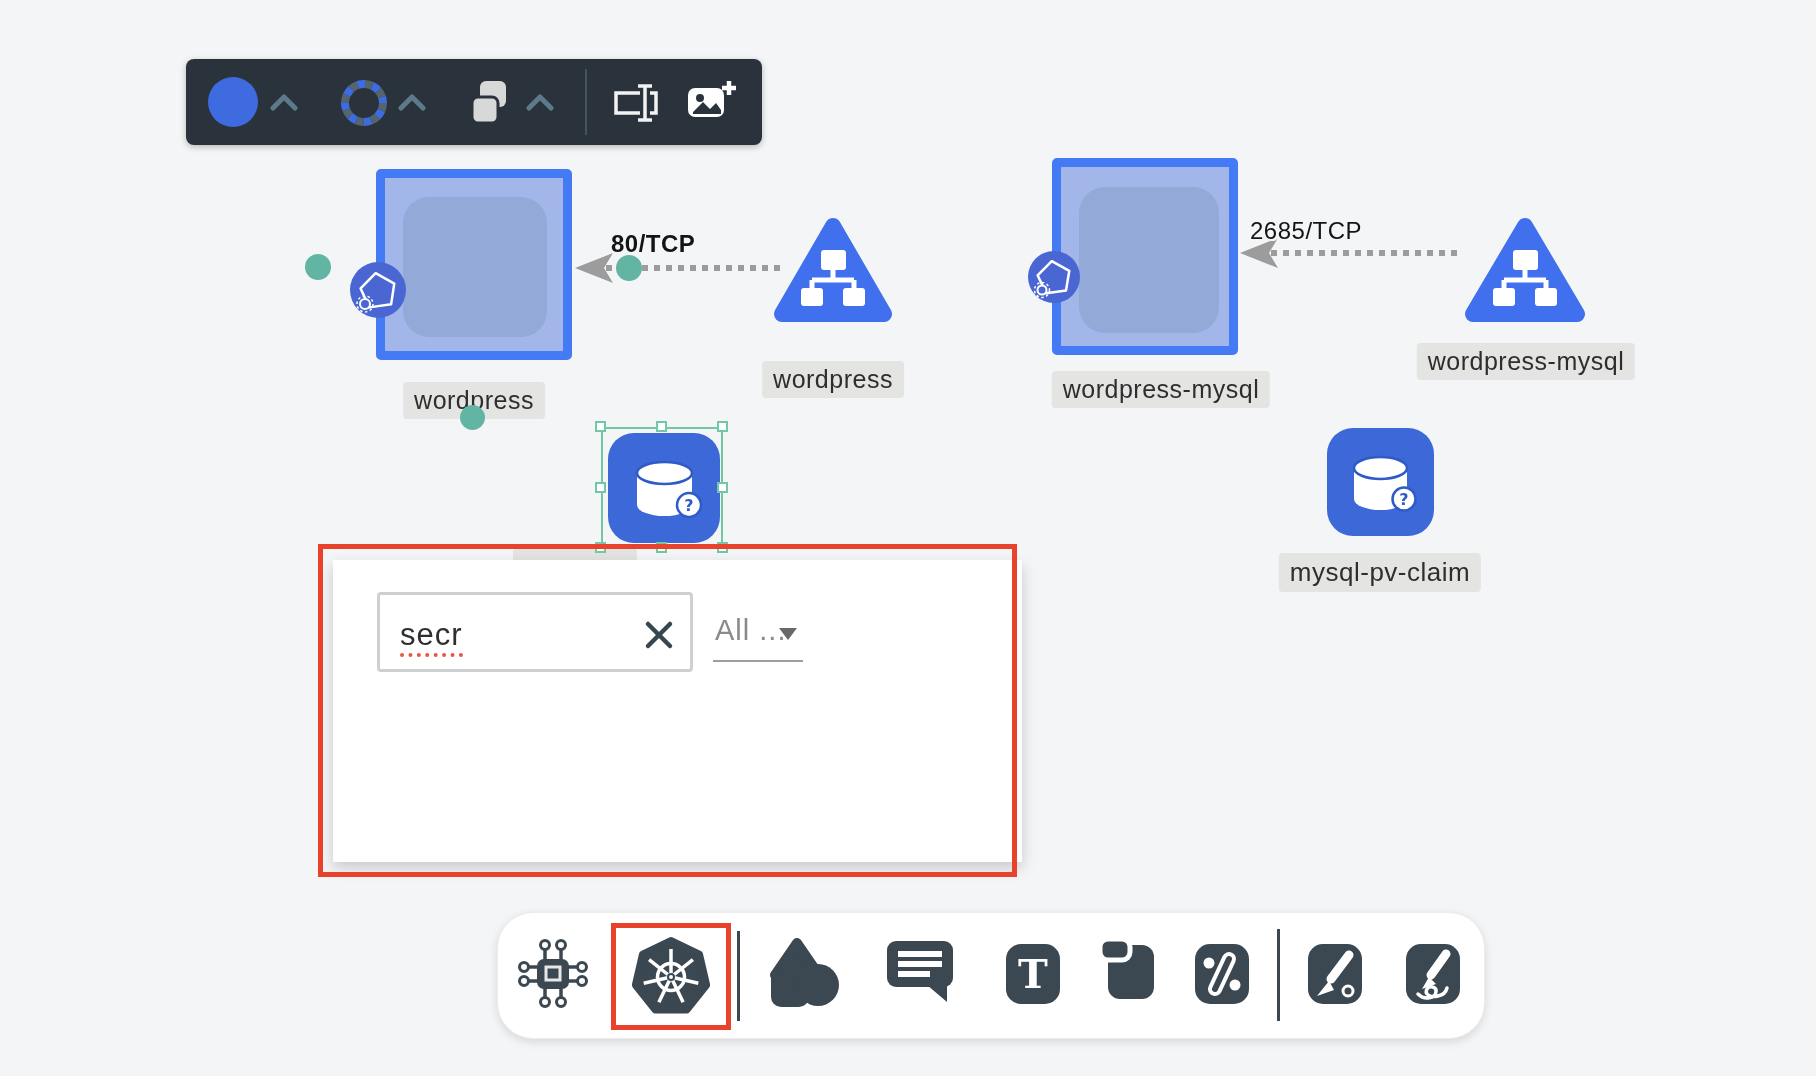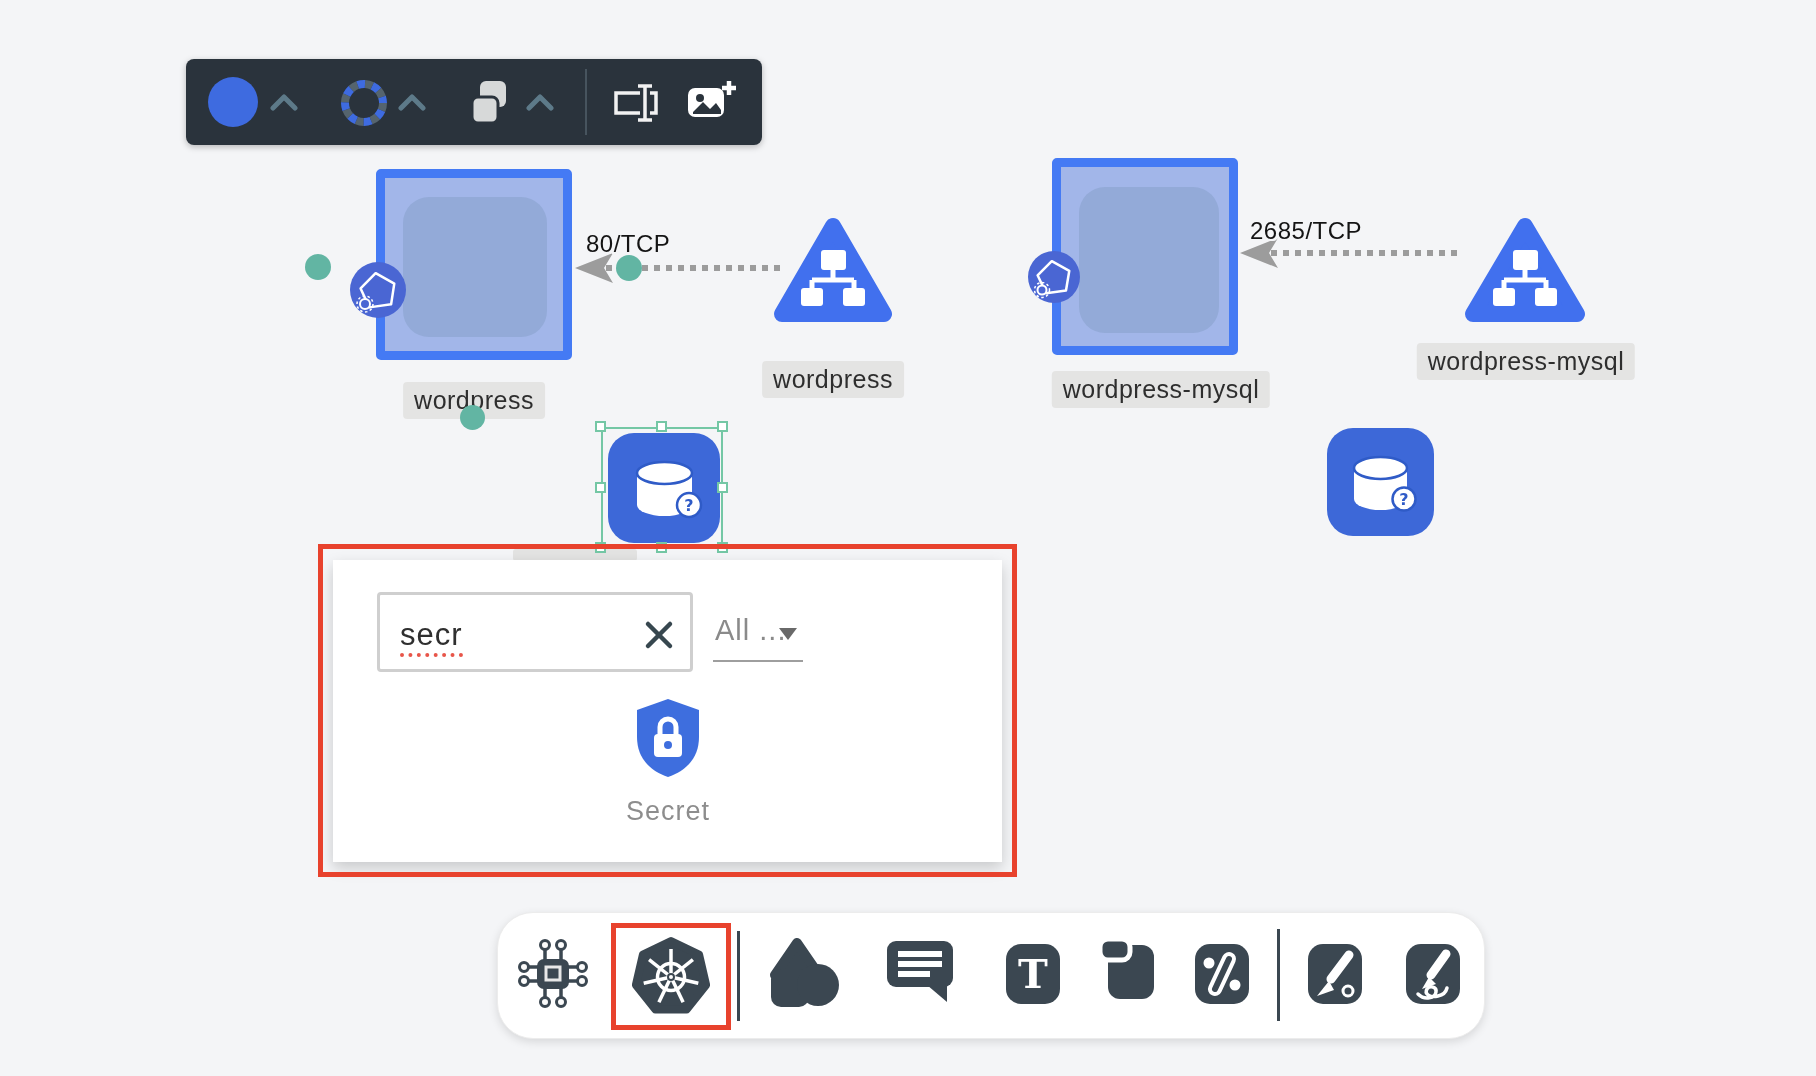--- a/index.html
+++ b/index.html
@@ -95,21 +95,21 @@
       <circle cx="15" cy="42" r="5" stroke="#fff" stroke-width="2" fill="#4a66d3"></circle>
     </svg>
   </div>
   <div class="abs teal-dot" style="left:305px;top:254px;width:26px;height:26px;"></div>
 
   <svg class="abs" style="left:575px;top:253px;z-index:1" width="38" height="30">
       <polygon points="0,15 38,0 29,15 38,30" fill="#9c9c9c"></polygon>
     </svg>
   <div class="abs edge-line" style="left:606px;top:265px;width:180px;"></div>
   <div class="abs teal-dot" style="left:616px;top:255px;width:26px;height:26px;"></div>
-  <div class="abs edge-label" style="left:586px;top:230px;">80/TCP</div>
+  <div class="abs edge-label" style="left:611px;top:230px;font-weight:bold;">80/TCP</div>
 
   <svg class="abs" style="left:770px;top:210px;z-index:1" width="126" height="130">
     <polygon points="63,16 114,104 12,104" fill="#4170ee" stroke="#4170ee" stroke-width="16" stroke-linejoin="round"></polygon>
     <rect x="51" y="40" width="25" height="20" rx="3" fill="#fff"></rect>
     <line x1="63" y1="60" x2="63" y2="70" stroke="#fff" stroke-width="5"></line>
     <line x1="42" y1="70" x2="84" y2="70" stroke="#fff" stroke-width="5"></line>
     <line x1="42" y1="70" x2="42" y2="78" stroke="#fff" stroke-width="5"></line>
     <line x1="84" y1="70" x2="84" y2="78" stroke="#fff" stroke-width="5"></line>
     <rect x="31" y="78" width="22" height="18" rx="3" fill="#fff"></rect>
     <rect x="73" y="78" width="22" height="18" rx="3" fill="#fff"></rect>
@@ -151,20 +151,21 @@
 
   <div class="abs res-icon" style="left:1327px;top:428px;width:107px;height:108px;">
     <svg width="107" height="108">
       <rect x="27" y="40" width="53" height="31" fill="#fff"></rect>
       <ellipse cx="53.5" cy="71" rx="26.5" ry="11" fill="#fff"></ellipse>
       <ellipse cx="53.5" cy="40" rx="26.5" ry="11" fill="#fff" stroke="#2f5bc7" stroke-width="2.5"></ellipse>
       <circle cx="77" cy="71" r="11.5" fill="#fff" stroke="#2f5bc7" stroke-width="2.5"></circle>
       <text x="77" y="77" font-size="16" font-weight="bold" fill="#2f5bc7" text-anchor="middle" font-family="DejaVu Sans, sans-serif">?</text>
     </svg>
   </div>
+  <div class="abs node-label center-x" style="left:1380px;top:553px;font-size:26px;">mysql-pv-claim</div>
 
   <div class="abs res-icon" style="left:608px;top:433px;width:112px;height:110px;">
     <svg width="112" height="110">
       <rect x="29" y="40" width="55" height="32" fill="#fff"></rect>
       <ellipse cx="56.5" cy="72" rx="27.5" ry="11" fill="#fff"></ellipse>
       <ellipse cx="56.5" cy="40" rx="27.5" ry="11" fill="#fff" stroke="#2f5bc7" stroke-width="2.5"></ellipse>
       <circle cx="81" cy="72" r="12" fill="#fff" stroke="#2f5bc7" stroke-width="2.5"></circle>
       <text x="81" y="78" font-size="16" font-weight="bold" fill="#2f5bc7" text-anchor="middle" font-family="DejaVu Sans, sans-serif">?</text>
     </svg>
   </div>
@@ -173,47 +174,38 @@
   <div class="abs handle" style="left:656px;top:421px;"></div>
   <div class="abs handle" style="left:717px;top:421px;"></div>
   <div class="abs handle" style="left:595px;top:482px;"></div>
   <div class="abs handle" style="left:717px;top:482px;"></div>
   <div class="abs handle" style="left:595px;top:542px;"></div>
   <div class="abs handle" style="left:656px;top:542px;"></div>
   <div class="abs handle" style="left:717px;top:542px;"></div>
 
   <div class="abs sliver" style="left:513px;top:549px;width:124px;height:12px;"></div>
 
-  <div class="abs popup-card" style="left:333px;top:560px;width:669px;height:302px;">
+  <div class="abs popup-card" style="left:333px;top:560px;width:669px;height:302px;padding-left:20px;">
     <div class="abs search-box" style="left:44px;top:32px;width:316px;height:80px;">
       <div class="abs search-text" style="left:20px;top:22px;">
         <span class="misspell">secr</span>
       </div>
       <svg class="abs" style="right:16px;top:25px;" width="30" height="30">
         <line x1="4" y1="4" x2="26" y2="26" stroke="#37474f" stroke-width="4.5" stroke-linecap="round"></line>
         <line x1="26" y1="4" x2="4" y2="26" stroke="#37474f" stroke-width="4.5" stroke-linecap="round"></line>
       </svg>
     </div>
     <div class="abs" style="left:380px;top:52px;width:100px;height:52px;">
       <span class="abs filter-label" style="left:2px;top:2px;">All ...</span>
       <svg class="abs" style="left:66px;top:16px;" width="18" height="13">
           <polygon points="0,0 18,0 9,12" fill="#696969"></polygon>
         </svg>
     </div>
     <div class="abs" style="left:380px;top:100px;width:90px;height:2px;background:#9e9e9e;"></div>
 
-    <div class="abs" style="left:265px;top:130px;width:140px;height:140px;">
-      <svg class="abs" style="left:35px;top:7px;" width="70" height="82">
-        <path d="M35 2 L66 13 V40 C66 61 53 74 35 80 C17 74 4 61 4 40 V13 Z" fill="#3e6ede"></path>
-        <path d="M27 38 v-8 a8 8 0 0 1 16 0 v8" stroke="#fff" stroke-width="5" fill="none"></path>
-        <rect x="21" y="37" width="28" height="23" rx="4" fill="#fff"></rect>
-        <circle cx="35" cy="48" r="4" fill="#3e6ede"></circle>
-      </svg>
-      <div class="abs result-label center-x" style="left:70px;top:106px;">Secret</div>
-    </div>
   </div>
   <div class="abs popup-red" style="left:318px;top:544px;width:699px;height:333px;"></div>
 
   <div class="abs pill">
     <svg class="abs" style="left:17px;top:22px;" width="76" height="76">
       <g stroke="#3b4751" stroke-width="3.5">
         <line x1="30" y1="14" x2="30" y2="26"></line>
           <line x1="46" y1="14" x2="46" y2="26"></line>
         <line x1="30" y1="52" x2="30" y2="62"></line>
           <line x1="46" y1="52" x2="46" y2="62"></line>

